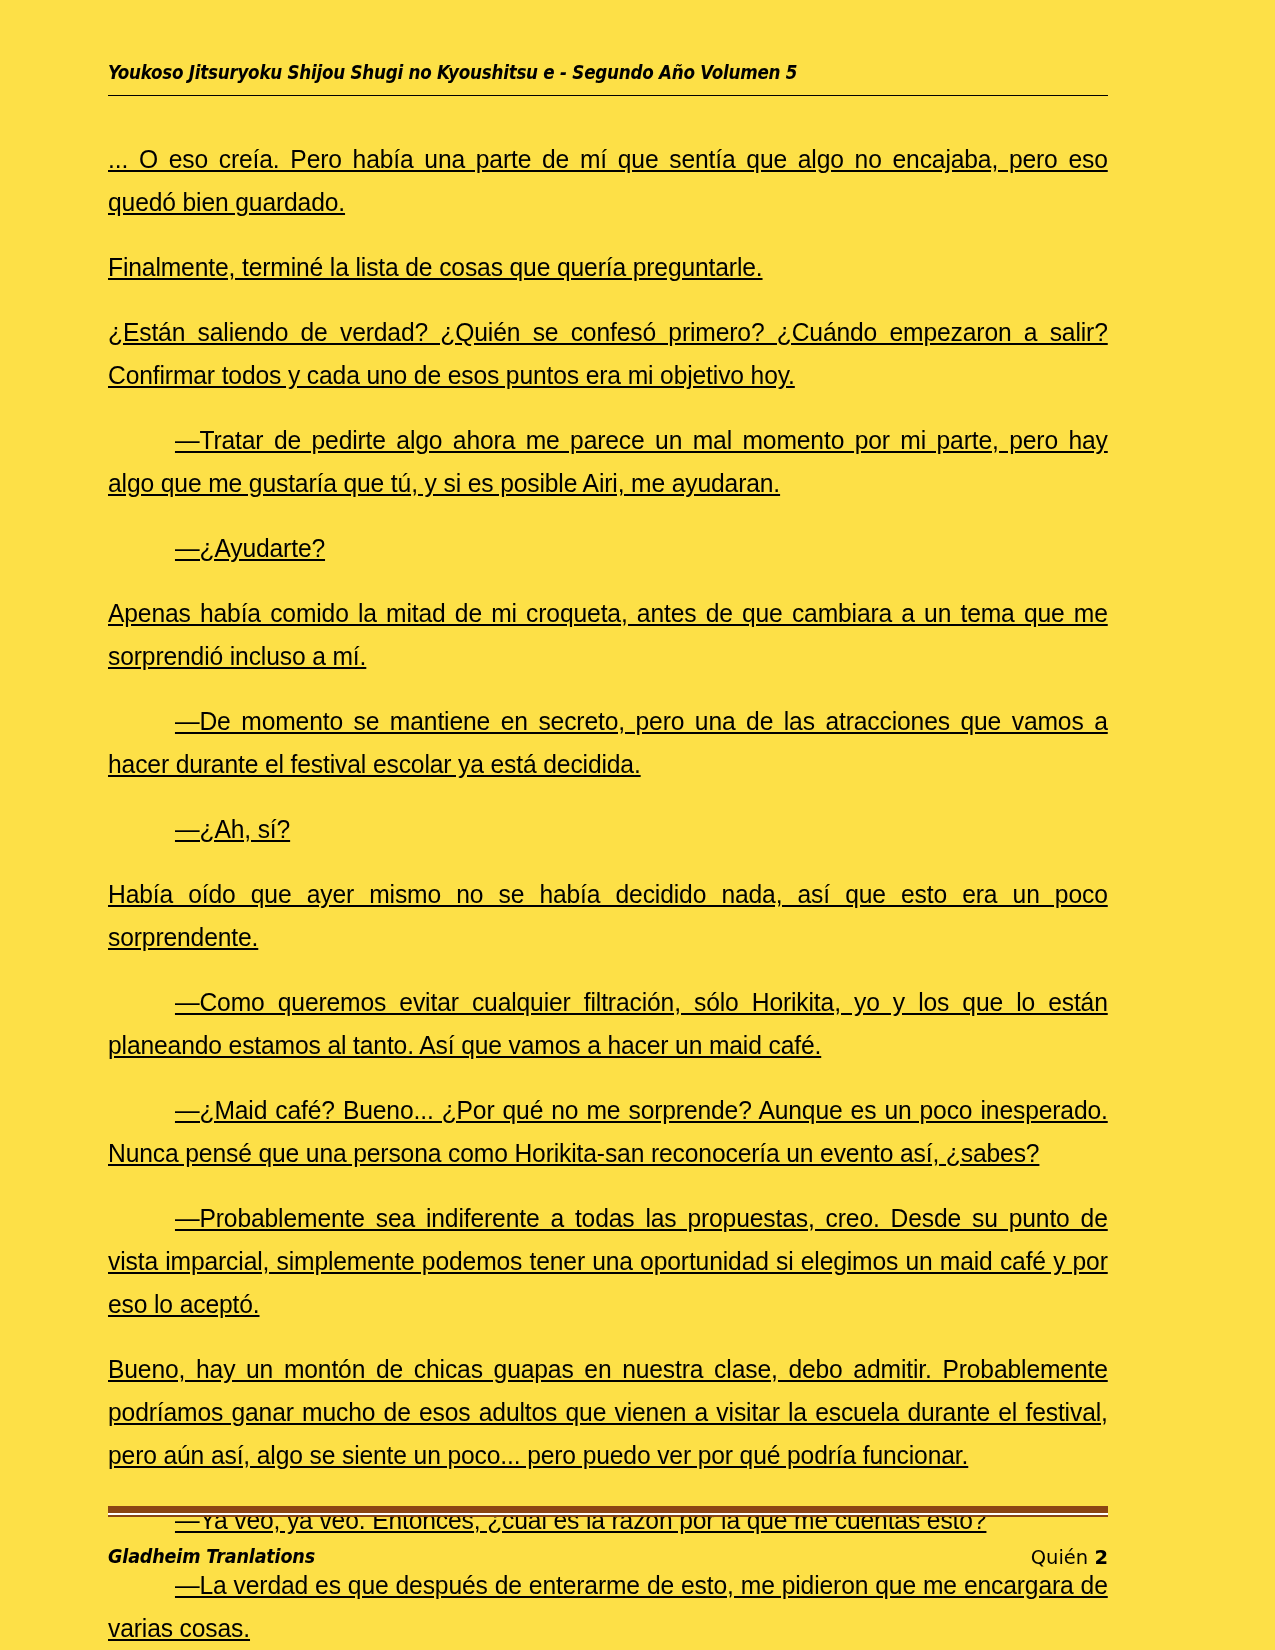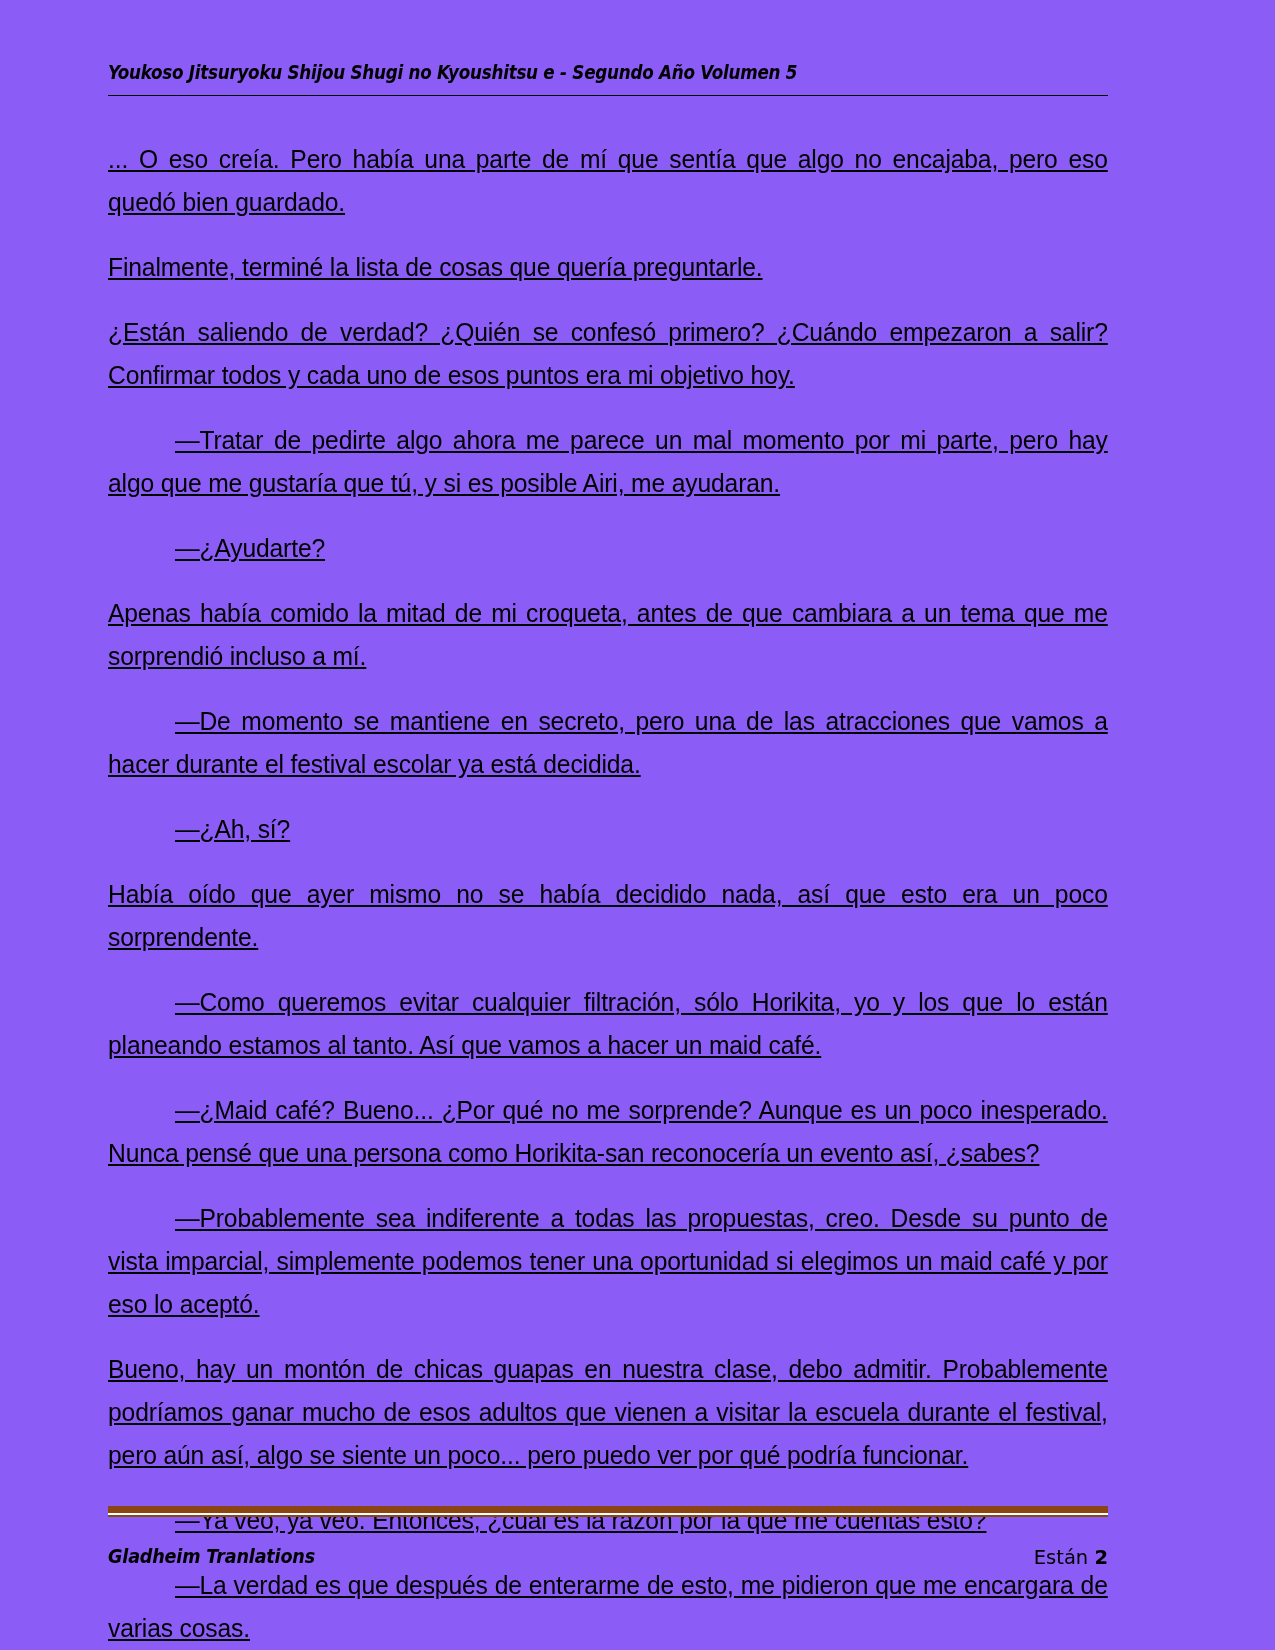--- a/index.html
+++ b/index.html
@@ -15,21 +15,21 @@
     overflow: hidden;
     position: relative;
   }
 
   .page {
     position: absolute;
     left: 0;
     top: 0;
     width: 1275px;
     height: 1650px;
-    background: #8b5cf6;
+    background: #fde047;
   }
 
   
   .header {
     position: absolute;
     left: 108px;
     top: 62px;
     width: 1000px;
   }
   .header-title {
@@ -160,19 +160,19 @@
     <p class="para indent last">—La verdad es que después de enterarme de esto, me pidieron que me encargara de varias cosas.</p>
   </div>
 
   <div class="footer">
     <div class="footer-rule-thick" style="background: rgb(139, 69, 19);"></div>
     <div class="footer-rule-gap"></div>
     <div class="footer-rule-thin" style="background: rgb(139, 69, 19);"></div>
     <div class="footer-row">
       <div class="footer-left">Gladheim Tranlations</div>
       <div class="footer-right">
-        <span>Están</span>
+        <span>Quién</span>
         <span class="pagenum">2</span>
       </div>
     </div>
   </div>
 
 </div>
 
 </body></html>

